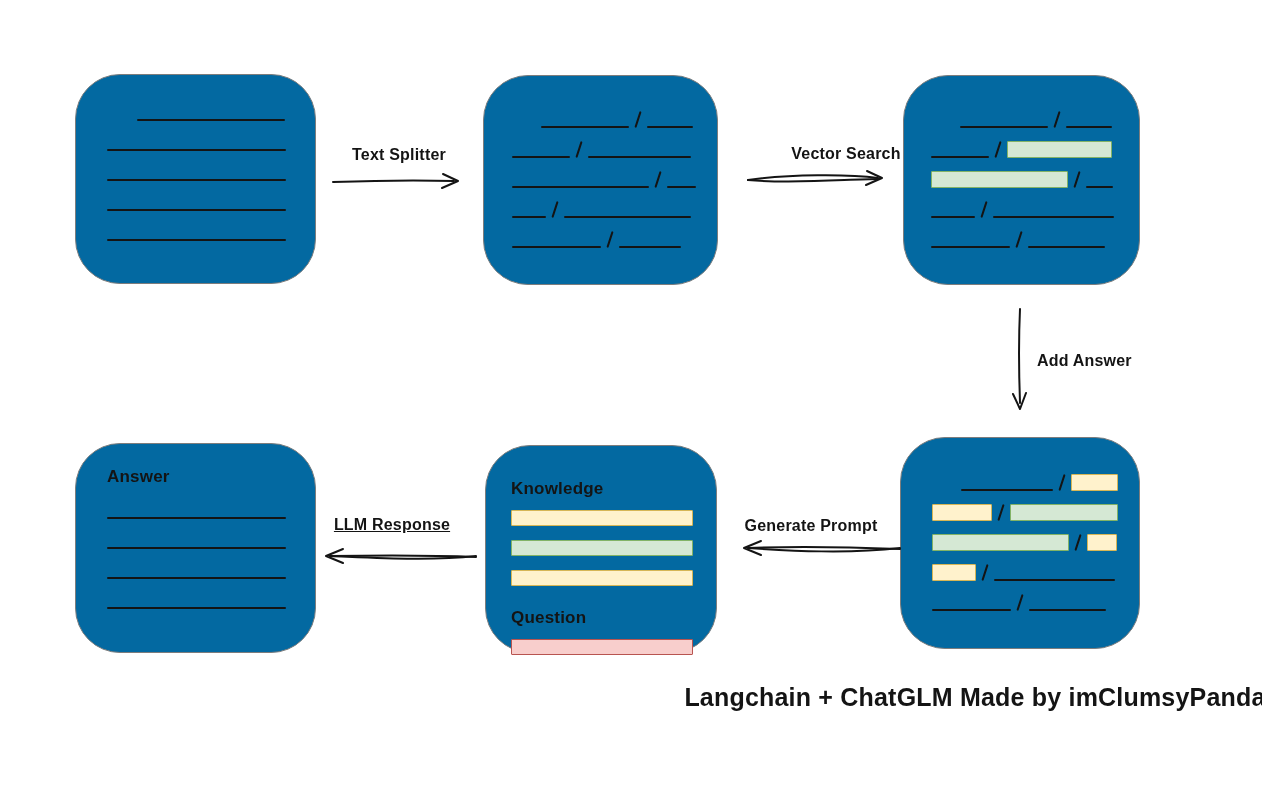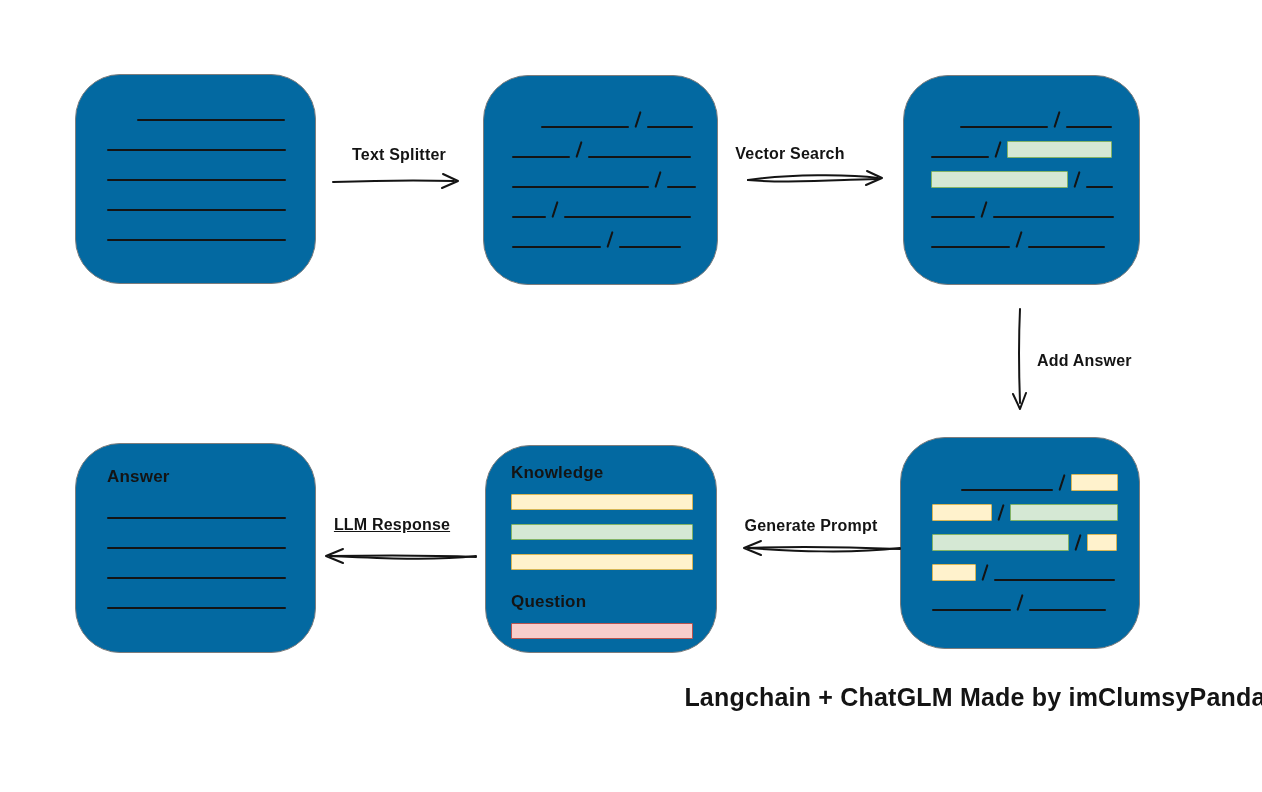--- a/index.html
+++ b/index.html
@@ -197,21 +197,21 @@
           <div class="seg-line" style="width: 121px;"></div>
         </div>
         <div class="row">
           <div class="seg-line" style="width: 79px;"></div>
           <div class="slash"></div>
           <div class="seg-line" style="width: 77px;"></div>
         </div>
       </div>
   </div>
 
-  <div class="box" style="left:485px;top:445px;width:232px;height:208px;padding:16px 0 0 25px;">
+  <div class="box" style="left:485px;top:445px;width:232px;height:208px;padding:32px 0 0 25px;">
     <div class="heading">Knowledge</div>
     <div style="margin-top:10px;">
         <div class="bar yellow"></div>
         <div class="bar green"></div>
         <div class="bar yellow"></div>
       </div>
     <div class="heading" style="margin-top:21px;">Question</div>
     <div style="margin-top:10px;">
         <div class="bar red"></div>
       </div>
@@ -234,21 +234,21 @@
         </div>
       </div>
   </div>
 
   <div class="label centered" style="left:399px;top:146px;">Text Splitter</div>
   <svg class="arrow" style="left:330px;top:169px;" width="138" height="22" viewBox="0 0 138 22">
     <path d="M3 13 C 45 11.5, 90 11, 124 12"></path>
     <path d="M113 5 L 128 12 L 112 19"></path>
   </svg>
 
-  <div class="label centered" style="left:790px;top:145px;">Vector Search</div>
+  <div class="label centered" style="left:846px;top:145px;">Vector Search</div>
   <svg class="arrow" style="left:744px;top:166px;" width="146" height="24" viewBox="0 0 146 24">
     <path d="M4 14 C 45 8, 105 8, 134 12"></path>
     <path d="M4 14 C 50 18, 105 13, 134 13"></path>
     <path d="M123 5 L 138 12 L 122 19"></path>
   </svg>
 
   <div class="label" style="left:1037px;top:352px;">Add Answer</div>
   <svg class="arrow" style="left:1009px;top:306px;" width="22" height="112" viewBox="0 0 22 112">
     <path d="M11 3 C 9.5 35, 10 70, 11 97"></path>
     <path d="M4 88 L 11 103 L 17 87"></path>

